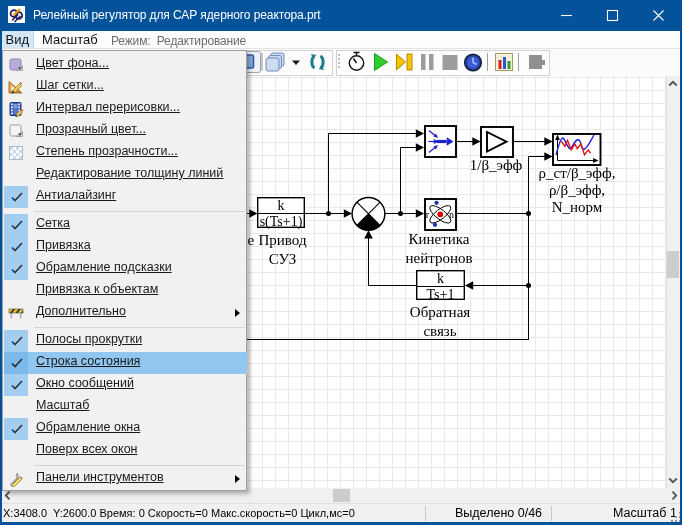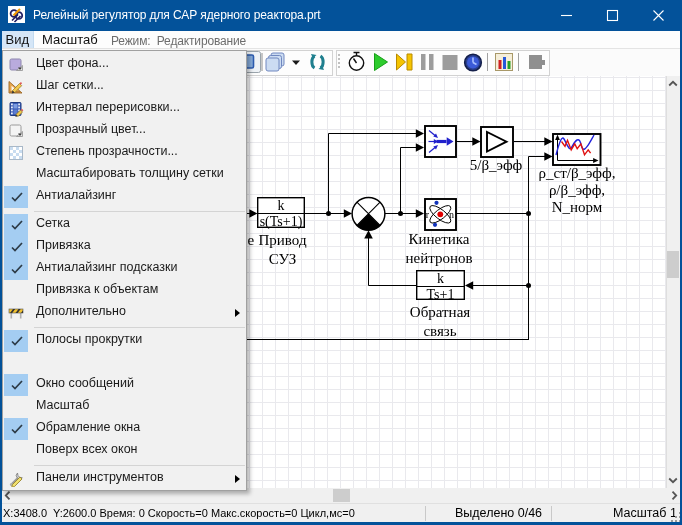--- a/index.html
+++ b/index.html
@@ -30,21 +30,21 @@
   #vthumb{left:667px;top:251px;width:12px;height:27px;background:#cdcdcd;}
   #hscroll{left:2px;top:488px;width:678px;height:15px;background:#f0f0f0;}
   #hthumb{left:333px;top:489px;width:17px;height:13px;background:#cdcdcd;}
   
   #statusbar{left:2px;top:503px;width:678px;height:19px;background:#f0f0f0;border-top:1px solid #e0e0e0;box-sizing:border-box;font-size:12.5px;color:#000;}
   .ssep{position:absolute;top:2px;width:1px;height:15px;background:#c9c9c9;}
   
   #menu{left:2px;top:50px;width:245px;height:441px;background:#f1f1f1;border:1px solid #a0a0a0;box-sizing:border-box;box-shadow:3px 3px 4px rgba(0,0,0,0.28);z-index:50;}
   #gutter{position:absolute;left:1px;top:1px;width:28px;height:437px;background:#f1f1f1;}
   .mrow{position:absolute;left:1px;width:243px;height:22px;font-size:12.5px;color:#1a1a1a;}
-  .mtext{position:absolute;left:32px;top:-2px;line-height:22px;white-space:nowrap;}
+  .mtext{position:absolute;left:32px;top:-2px;line-height:22px;white-space:nowrap;text-decoration:underline;}
   .mcheckbg{position:absolute;left:0;top:0;width:24px;height:22px;background:#a4cdf2;}
   .msep{position:absolute;left:31px;width:211px;height:1px;background:#d4d4d4;}
   .micon{position:absolute;left:4px;top:3px;width:16px;height:16px;}
   .marrow{position:absolute;right:7px;top:7px;width:0;height:0;border-left:5px solid #000;border-top:4px solid transparent;border-bottom:4px solid transparent;}
 </style></head>
 <body>
 
 <div class="abs" id="canvas">
 <svg class="abs" style="left:0;top:0" width="664" height="412" viewBox="0 0 664 412">
   <g stroke="#000" stroke-width="1" fill="none">
@@ -127,21 +127,21 @@
   <div style="border-top:1px solid #000;line-height:13px;padding-top:1px">s(Ts+1)</div>
 </div>
 <div class="tfc" style="left:415px;top:195px;width:47px">
   <div style="line-height:15px">k</div>
   <div style="border-top:1px solid #000;line-height:13px;padding-top:1px">Ts+1</div>
 </div>
 
 <div class="lbl" style="left:245.5px;top:155px">е</div>
 <div class="lbl" style="left:238.5px;top:155px;width:84px">Привод<br>СУЗ</div>
 <div class="lbl" style="left:377px;top:154px;width:120px">Кинетика<br>нейтронов</div>
-<div class="lbl" style="left:444px;top:80px;width:100px">5/β_эфф</div>
+<div class="lbl" style="left:444px;top:80px;width:100px">1/β_эфф</div>
 <div class="lbl" style="left:503px;top:89px;width:144px;line-height:17px">ρ_ст/β_эфф,<br>ρ/β_эфф,<br>N_норм</div>
 <div class="lbl" style="left:378px;top:227px;width:120px">Обратная<br>связь</div>
 </div>
 
 <div class="abs" id="titlebar"></div>
 <div class="abs" id="title-text">Релейный регулятор для САР ядерного реактора.prt</div>
 <svg class="abs" style="left:8px;top:6px" width="17" height="17" viewBox="0 0 17 17">
   <rect width="17" height="17" fill="#fff"></rect>
   <g stroke="#241f63" stroke-width="1.8" fill="none">
     <circle cx="6" cy="7.5" r="3.4"></circle>
@@ -335,21 +335,21 @@
           <rect x="11" y="5" width="3" height="3"></rect>
           <rect x="2" y="8" width="3" height="3"></rect>
           <rect x="8" y="8" width="3" height="3"></rect>
           <rect x="5" y="11" width="3" height="3"></rect>
           <rect x="11" y="11" width="3" height="3"></rect>
         </g>
       </svg>
     <div class="mtext">Степень прозрачности...</div>
   </div>
   <div class="mrow" style="top:113px">
-      <div class="mtext">Масштабировать толщину сетки</div>
+      <div class="mtext">Редактирование толщину линий</div>
     </div>
   <div class="mrow" style="top:135px">
       <div class="mcheckbg"></div>
       <svg class="micon" style="left:5px" viewBox="0 0 16 16">
         <path d="M3 8.5l3 3 7-7.5" fill="none" stroke="#2d3b47" stroke-width="1.7"></path>
       </svg>
       <div class="mtext">Антиалайзинг</div>
     </div>
   <div class="msep" style="top:160px"></div>
   <div class="mrow" style="top:163px">
@@ -364,21 +364,21 @@
       <svg class="micon" style="left:5px" viewBox="0 0 16 16">
         <path d="M3 8.5l3 3 7-7.5" fill="none" stroke="#2d3b47" stroke-width="1.7"></path>
       </svg>
       <div class="mtext">Привязка</div>
     </div>
   <div class="mrow" style="top:207px">
       <div class="mcheckbg"></div>
       <svg class="micon" style="left:5px" viewBox="0 0 16 16">
         <path d="M3 8.5l3 3 7-7.5" fill="none" stroke="#2d3b47" stroke-width="1.7"></path>
       </svg>
-      <div class="mtext">Антиалайзинг подсказки</div>
+      <div class="mtext">Обрамление подсказки</div>
     </div>
   <div class="mrow" style="top:229px">
       <div class="mtext">Привязка к объектам</div>
     </div>
   <div class="mrow" style="top:251px">
     <svg class="micon" viewBox="0 0 16 16">
         <rect x="2.5" y="8" width="1.6" height="5.5" fill="#b0b0b0"></rect>
         <rect x="11.9" y="8" width="1.6" height="5.5" fill="#b0b0b0"></rect>
         <rect x="1" y="4" width="14" height="4" fill="#f2c230" stroke="#555" stroke-width="0.6"></rect>
         <path d="M2 8l3-4h2.2l-3 4zM7.5 8l3-4h2.2l-3 4zM13 8l2-2.7V8z" fill="#333"></path>
@@ -387,20 +387,27 @@
       <div class="marrow"></div>
   </div>
   <div class="msep" style="top:276px"></div>
   <div class="mrow" style="top:279px">
       <div class="mcheckbg"></div>
       <svg class="micon" style="left:5px" viewBox="0 0 16 16">
         <path d="M3 8.5l3 3 7-7.5" fill="none" stroke="#2d3b47" stroke-width="1.7"></path>
       </svg>
       <div class="mtext">Полосы прокрутки</div>
     </div>
+  <div class="mrow" style="top:301px;background:#90c6f0">
+      <div class="mcheckbg" style="background:#7db9ea"></div>
+      <svg class="micon" style="left:5px" viewBox="0 0 16 16">
+        <path d="M3 8.5l3 3 7-7.5" fill="none" stroke="#27333d" stroke-width="1.7"></path>
+      </svg>
+      <div class="mtext">Строка состояния</div>
+    </div>
   <div class="mrow" style="top:323px">
       <div class="mcheckbg"></div>
       <svg class="micon" style="left:5px" viewBox="0 0 16 16">
         <path d="M3 8.5l3 3 7-7.5" fill="none" stroke="#2d3b47" stroke-width="1.7"></path>
       </svg>
       <div class="mtext">Окно сообщений</div>
     </div>
   <div class="mrow" style="top:345px">
       <div class="mtext">Масштаб</div>
     </div>

